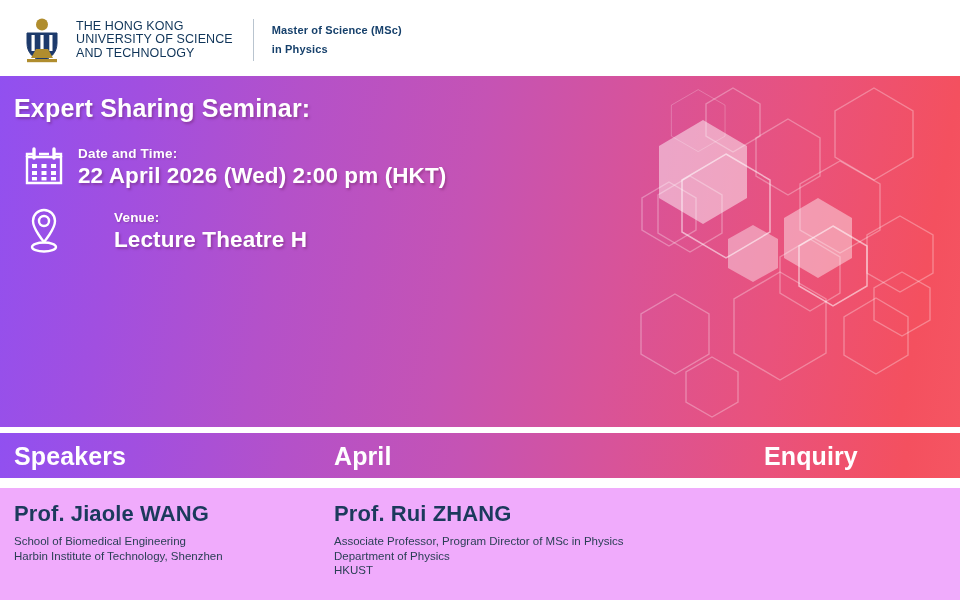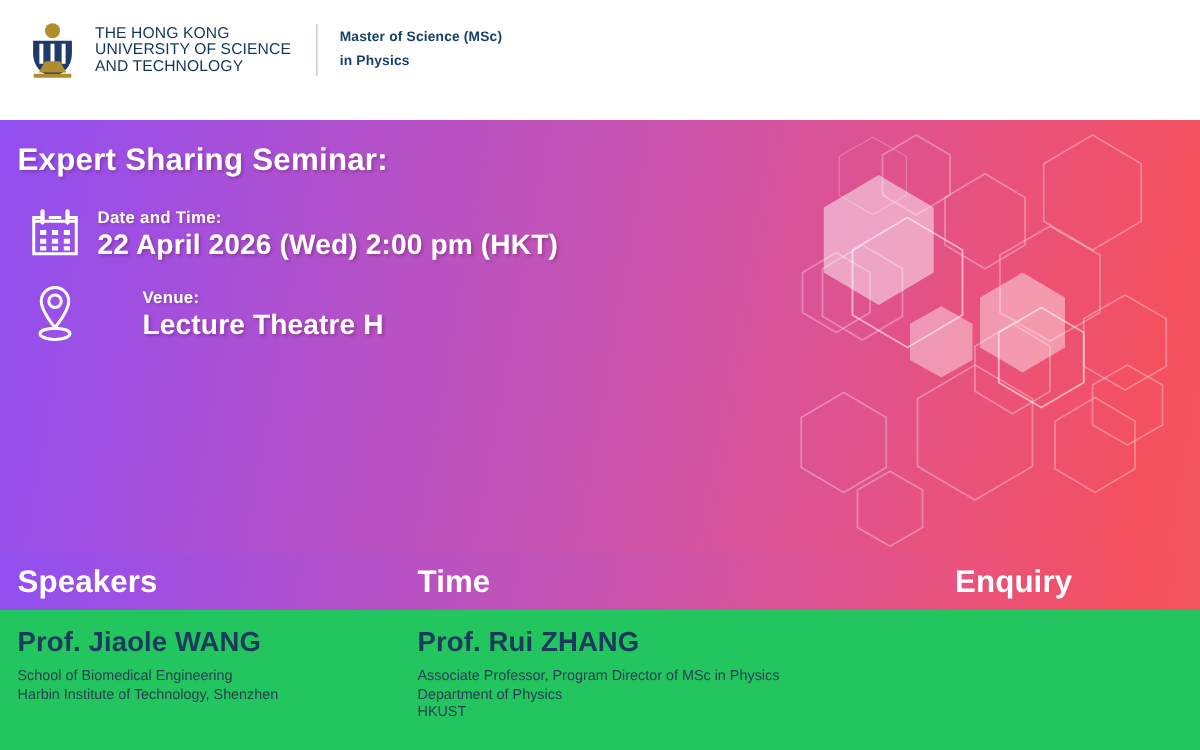--- a/index.html
+++ b/index.html
@@ -29,21 +29,21 @@
   .logo-divider {
     width:1px; height:42px; background:#b9c4cf; margin:0 18px 0 20px;
   }
   .prog-title {
     color:#16406b; font-size:11px; font-weight:bold; line-height:19px;
     letter-spacing:.15px;
   }
 
   
   .banner {
-    position:absolute; left:0; top:96px; width:960px; height:351px;
+    position:absolute; left:0; top:76px; width:960px; height:351px;
     background:linear-gradient(100deg,#9150f0 0%,#a14fe0 14%,#b451c9 30%,#c553b4 48%,#d85399 64%,#e9527c 80%,#f4505f 94%,#f55562 100%);
     overflow:hidden;
   }
   .hex-layer { position:absolute; right:0; top:0; width:330px; height:351px; }
 
   .banner-inner { position:relative; z-index:3; padding:18px 0 0 8px; }
 
   .title-1 {
     color:#fff; font-size:25px; font-weight:bold; letter-spacing:.2px;
     text-shadow:1.5px 1.5px 2.5px rgba(90,20,70,.35);
@@ -65,33 +65,33 @@
     color:#fff; font-size:13.5px; font-weight:bold; letter-spacing:.2px;
     text-shadow:1px 1px 2px rgba(90,20,70,.3);
   }
   .info-value {
     color:#fff; font-size:22.5px; font-weight:bold; letter-spacing:.1px; margin-top:2px;
     text-shadow:1.5px 1.5px 2.5px rgba(90,20,70,.35);
   }
 
   
   .stripe {
-    position:absolute; left:0; top:443px; width:960px; height:45px;
+    position:absolute; left:0; top:433px; width:960px; height:45px;
     background:linear-gradient(100deg,#9150f0 0%,#a14fe0 14%,#b451c9 30%,#c553b4 48%,#d85399 64%,#e9527c 80%,#f4505f 94%,#f55562 100%);
   }
   .stripe-label {
     position:absolute; top:50%; transform:translateY(-50%);
     color:#fff; font-size:25px; font-weight:bold; letter-spacing:.1px;
   }
   .stripe-label.s1 { left:14px; }
   .stripe-label.s2 { left:334px; }
   .stripe-label.s3 { left:764px; }
 
   
-  .bottom { position:absolute; left:0; top:488px; width:960px; height:112px; background:#22c55e; }
+  .bottom { position:absolute; left:0; top:488px; width:960px; height:112px; background:#f0abfc; }
   .person { position:absolute; top:13px; }
   .person.p1 { left:14px; }
   .person.p2 { left:334px; }
   .person.p3 { left:764px; }
   .person-name {
     color:#1b3a5c; font-size:22px; font-weight:bold; letter-spacing:.1px;
     white-space:nowrap;
   }
   .person-lines { margin-top:7px; }
   .person-line {
@@ -223,21 +223,21 @@
           <div class="info-value">Lecture Theatre H</div>
         </div>
       </div>
 
 
     </div>
   </div>
 
   <div class="stripe">
     <div class="stripe-label s1">Speakers</div>
-    <div class="stripe-label s2">Time</div>
+    <div class="stripe-label s2">April</div>
     <div class="stripe-label s3">Enquiry</div>
   </div>
 
   <div class="bottom">
 
     <div class="person p1">
       <div class="person-name">Prof. Jiaole WANG</div>
       <div class="person-lines">
         <div class="person-line">School of Biomedical Engineering</div>
         <div class="person-line">Harbin Institute of Technology, Shenzhen</div>

